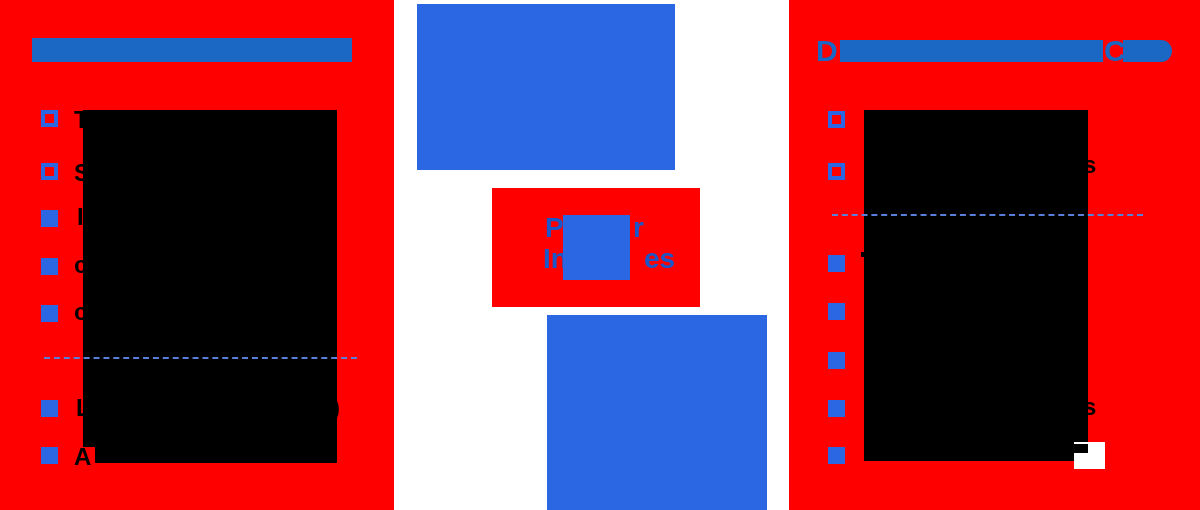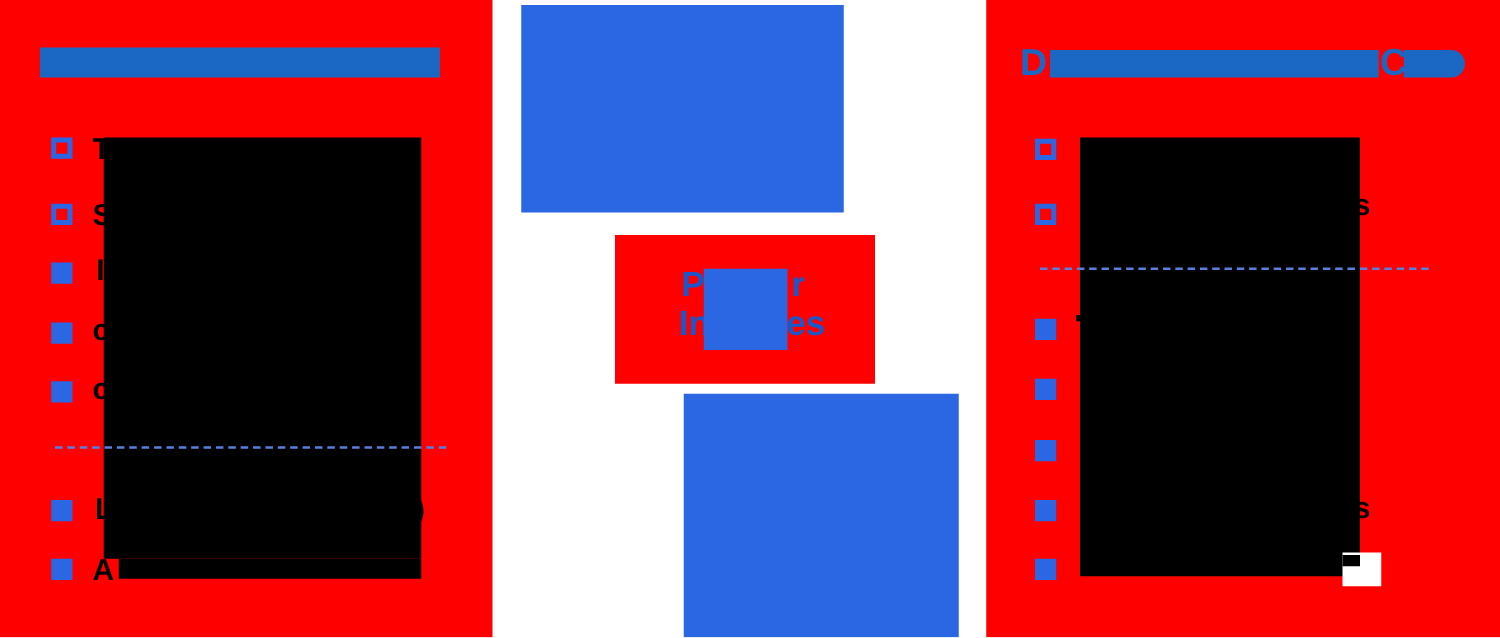--- a/index.html
+++ b/index.html
@@ -56,21 +56,21 @@
 
     <div class="abs dash z5" style="left:44px;top:357px;width:313px;"></div>
   </div>
 
   <div class="abs bluebox" style="left:417px;top:4px;width:258px;height:166px;"></div>
 
   <div class="abs" style="left:492px;top:188px;width:208px;height:119px;background:#fe0000;">
     <div class="abs ctext z1" style="left:53px;top:26px;">P</div>
     <div class="abs ctext z1" style="left:141px;top:26px;">r</div>
     <div class="abs ctext z1" style="left:51px;top:57px;">In</div>
-    <div class="abs ctext z1" style="left:137px;top:57px;">es</div>
+    <div class="abs ctext z1" style="left:152px;top:57px;">es</div>
     <div class="abs bluebox z2" style="left:71px;top:27px;width:67px;height:65px;"></div>
   </div>
 
   <div class="abs bluebox" style="left:547px;top:315px;width:220px;height:195px;"></div>
 
   <div class="abs panel" style="left:789px;width:411px;">
 
     <div class="abs titlefrag" style="left:27px;top:36px;">D</div>
     <div class="abs titlebar" style="left:51px;top:40px;width:263px;"></div>
     <div class="abs titlefrag" style="left:315px;top:36px;">C</div>

